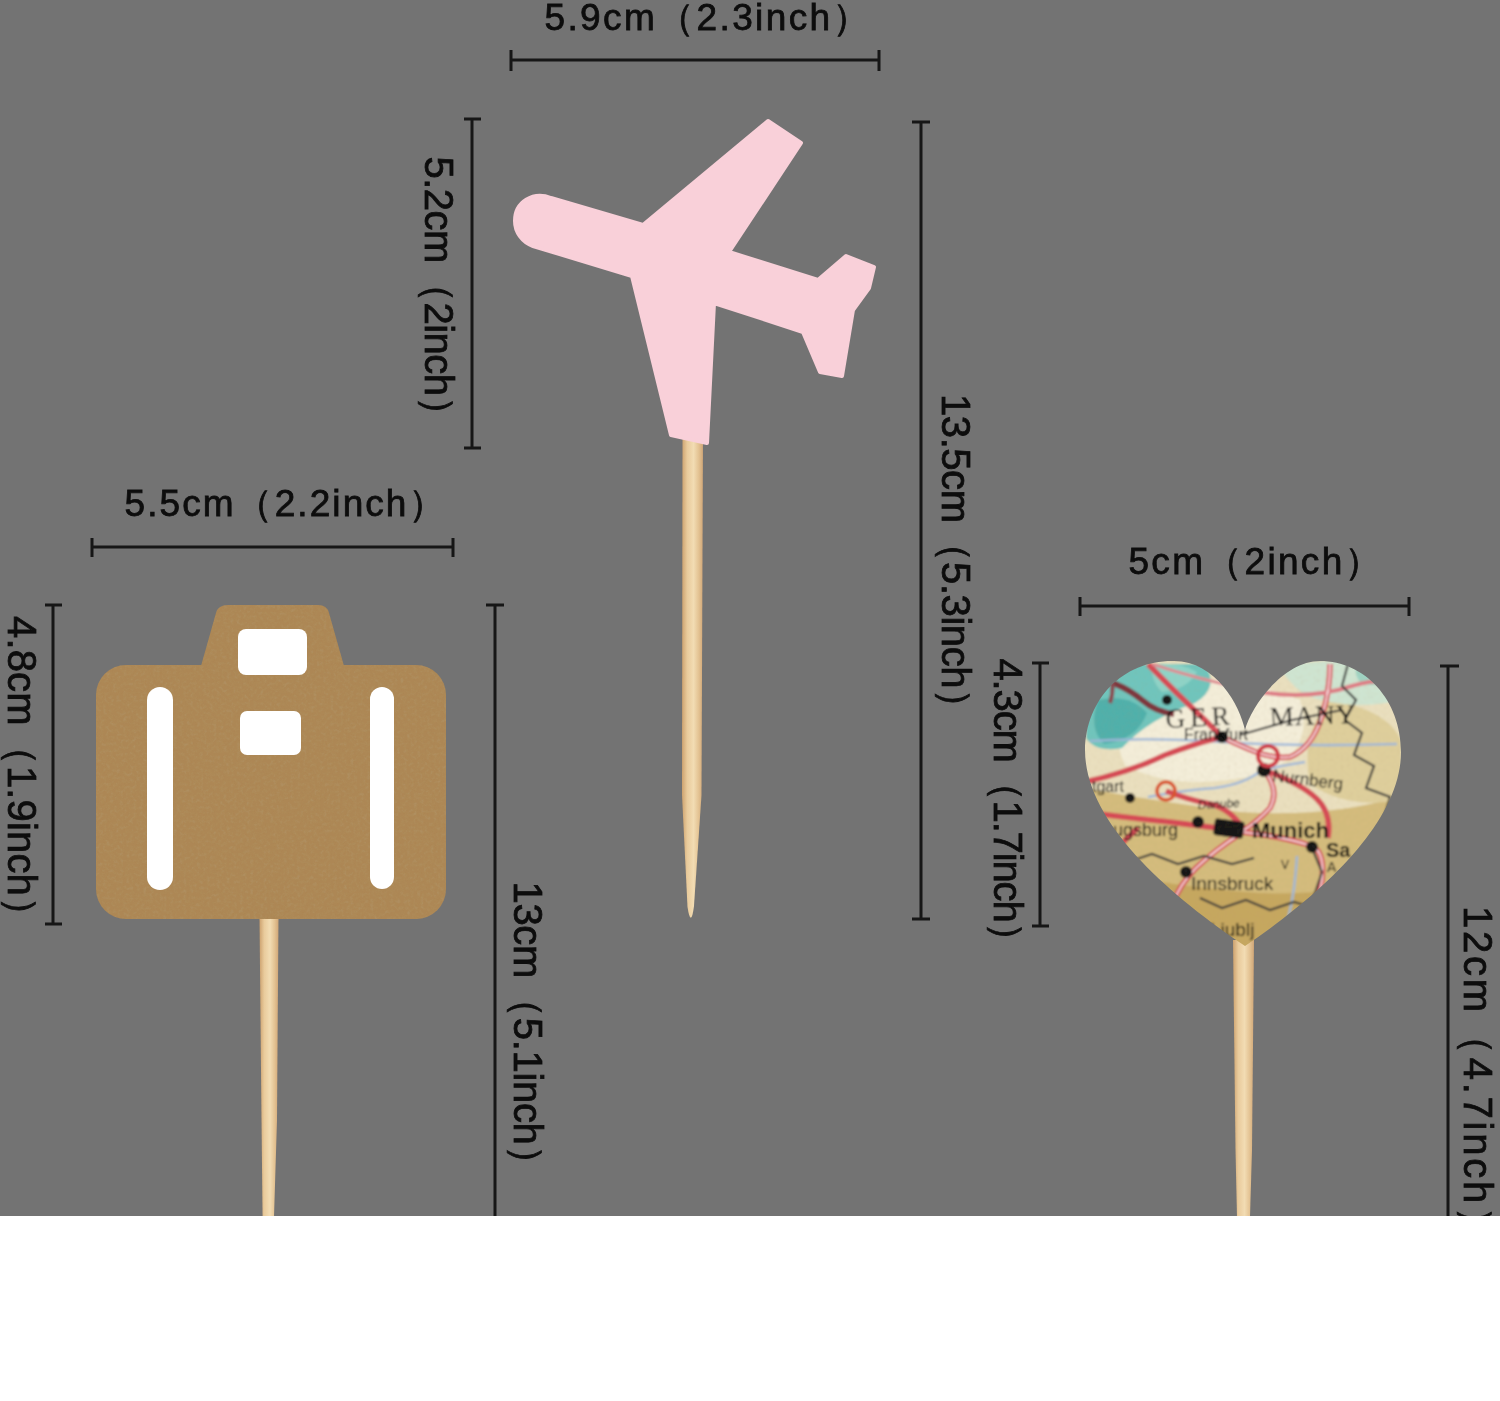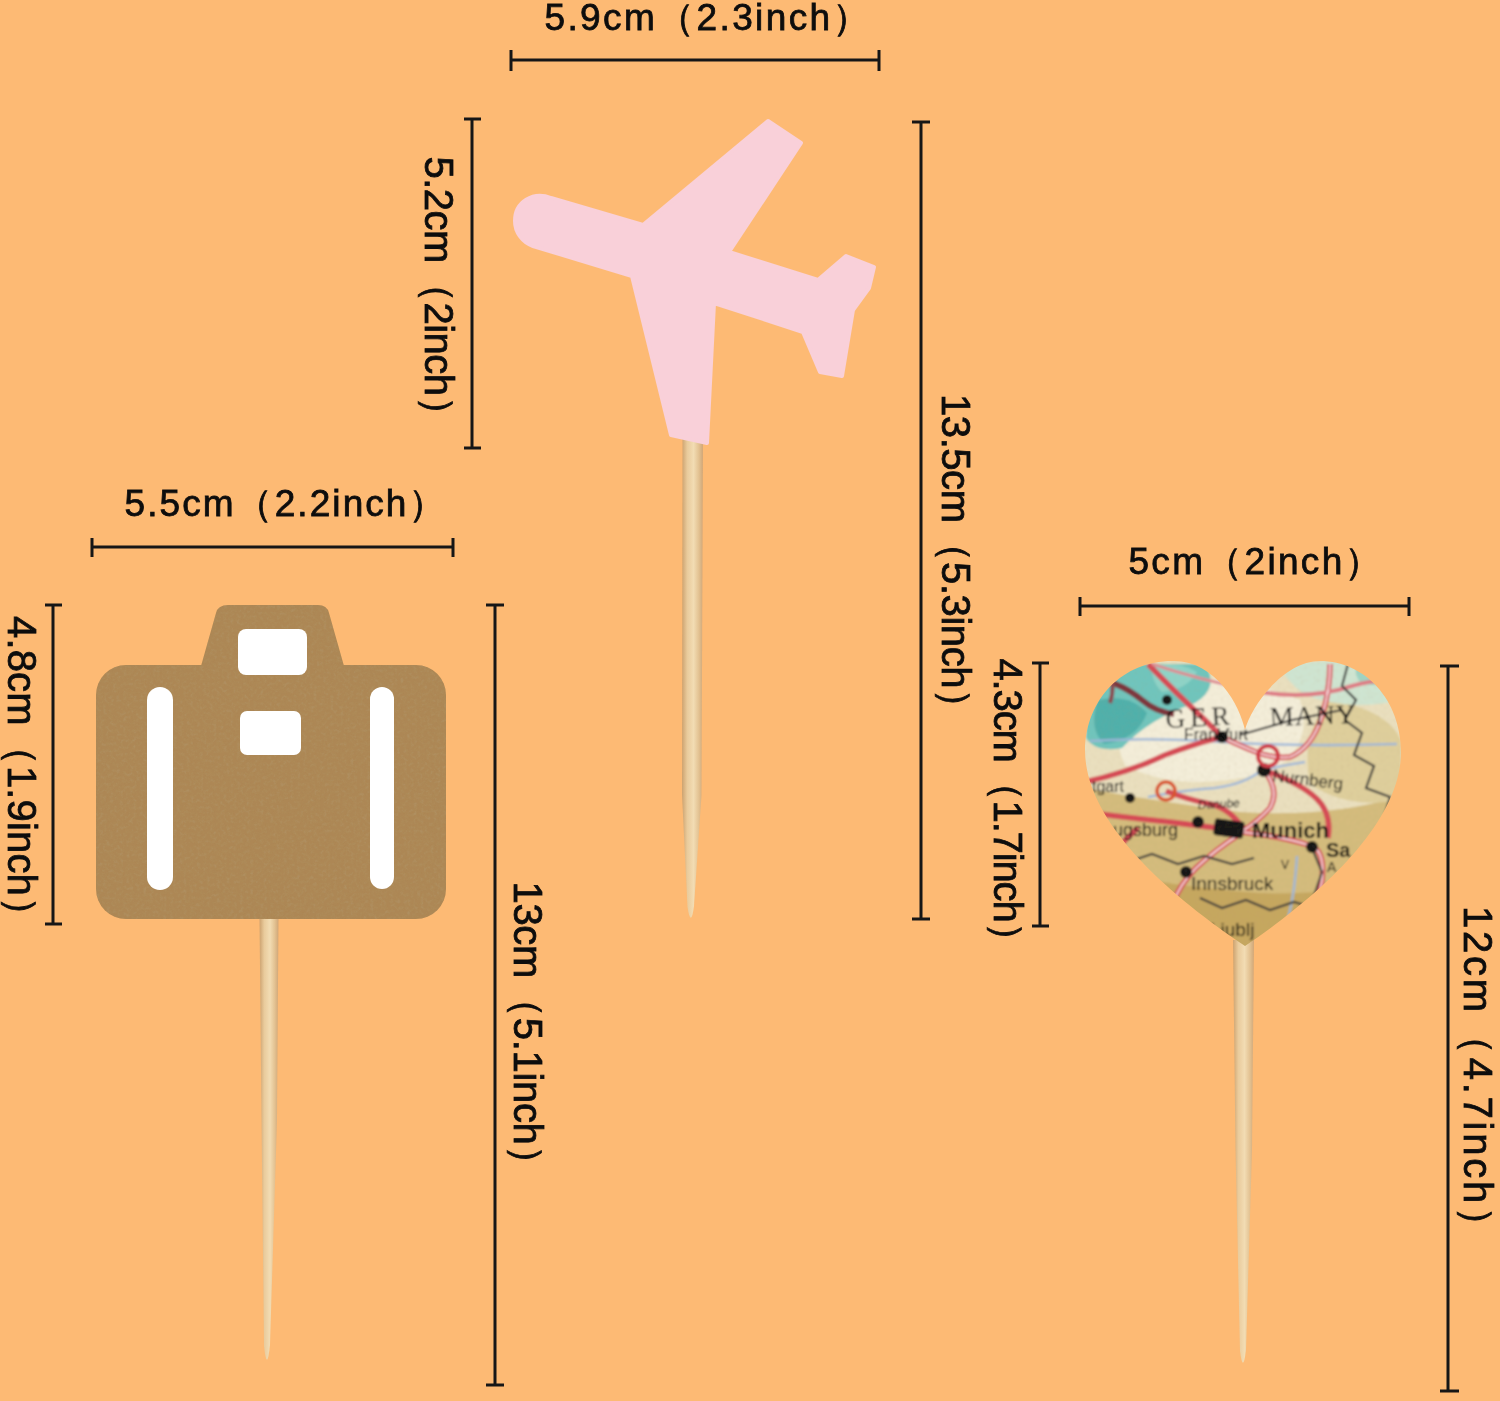--- a/index.html
+++ b/index.html
@@ -1,16 +1,16 @@
 <!DOCTYPE html>
 <html><head>
 <meta charset="utf-8">
 <style>
 html,body{margin:0;padding:0;background:#ffffff;}
-#page{position:relative;width:1500px;height:1401px;background:#fdba74;overflow:hidden;font-family:"Liberation Sans",sans-serif;text-align:center;}
+#page{position:relative;width:1500px;height:1216px;background:#737373;overflow:hidden;font-family:"Liberation Sans",sans-serif;text-align:center;}
 #page > svg{position:absolute;top:0;left:0;display:block;}
 text{fill:#0d0d0d;}
 .dim{stroke:#161616;stroke-width:3;fill:none;}
 .lab{font-family:"Liberation Sans",sans-serif;font-size:37px;stroke:#0d0d0d;stroke-width:0.8;}
 .vlab{font-family:"Liberation Sans",sans-serif;font-size:40px;stroke:#0d0d0d;stroke-width:0.8;}
 </style>
 </head>
 <body>
 <div id="page">
 <svg width="1500" height="1401" viewBox="0 0 1500 1401">

